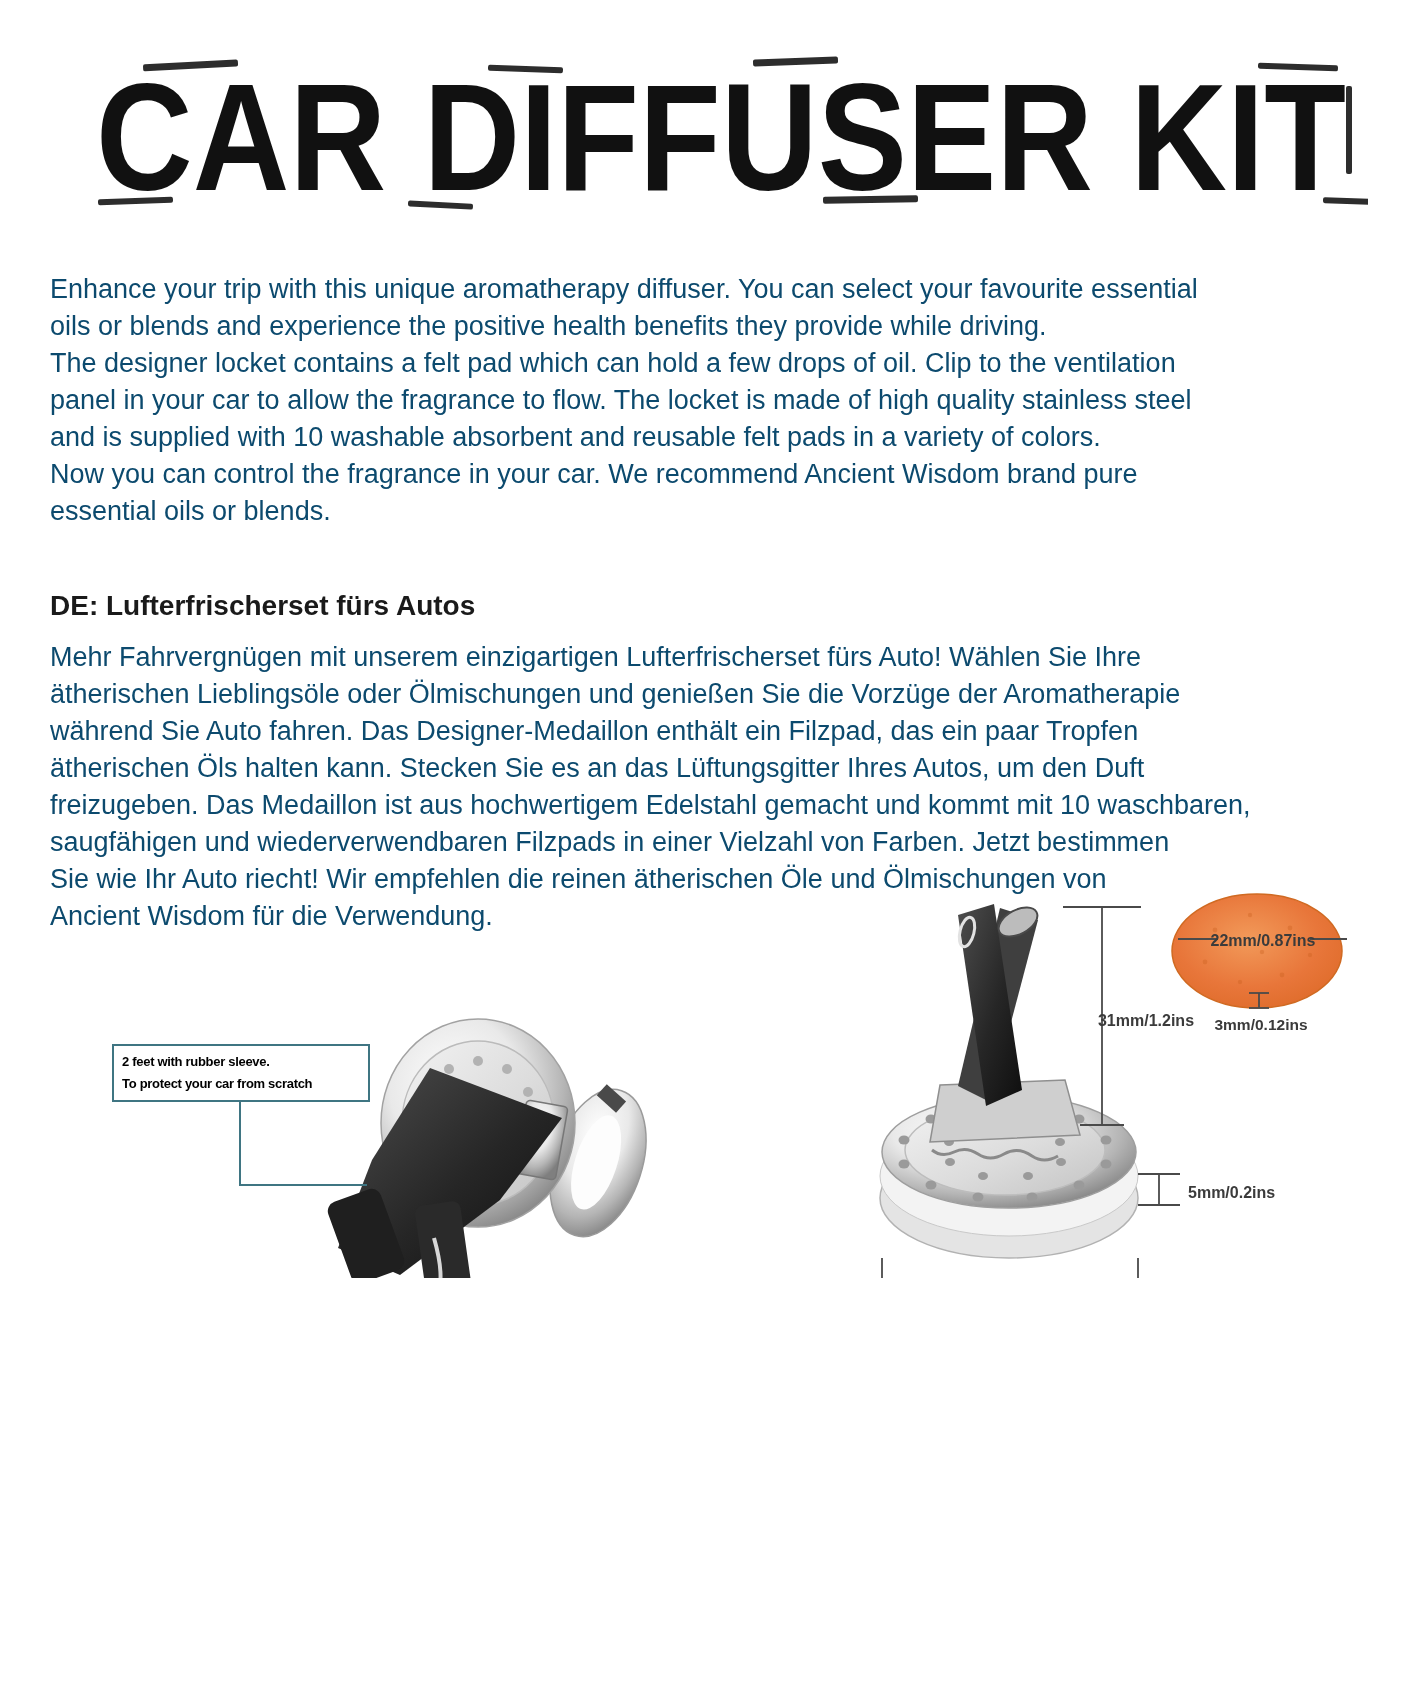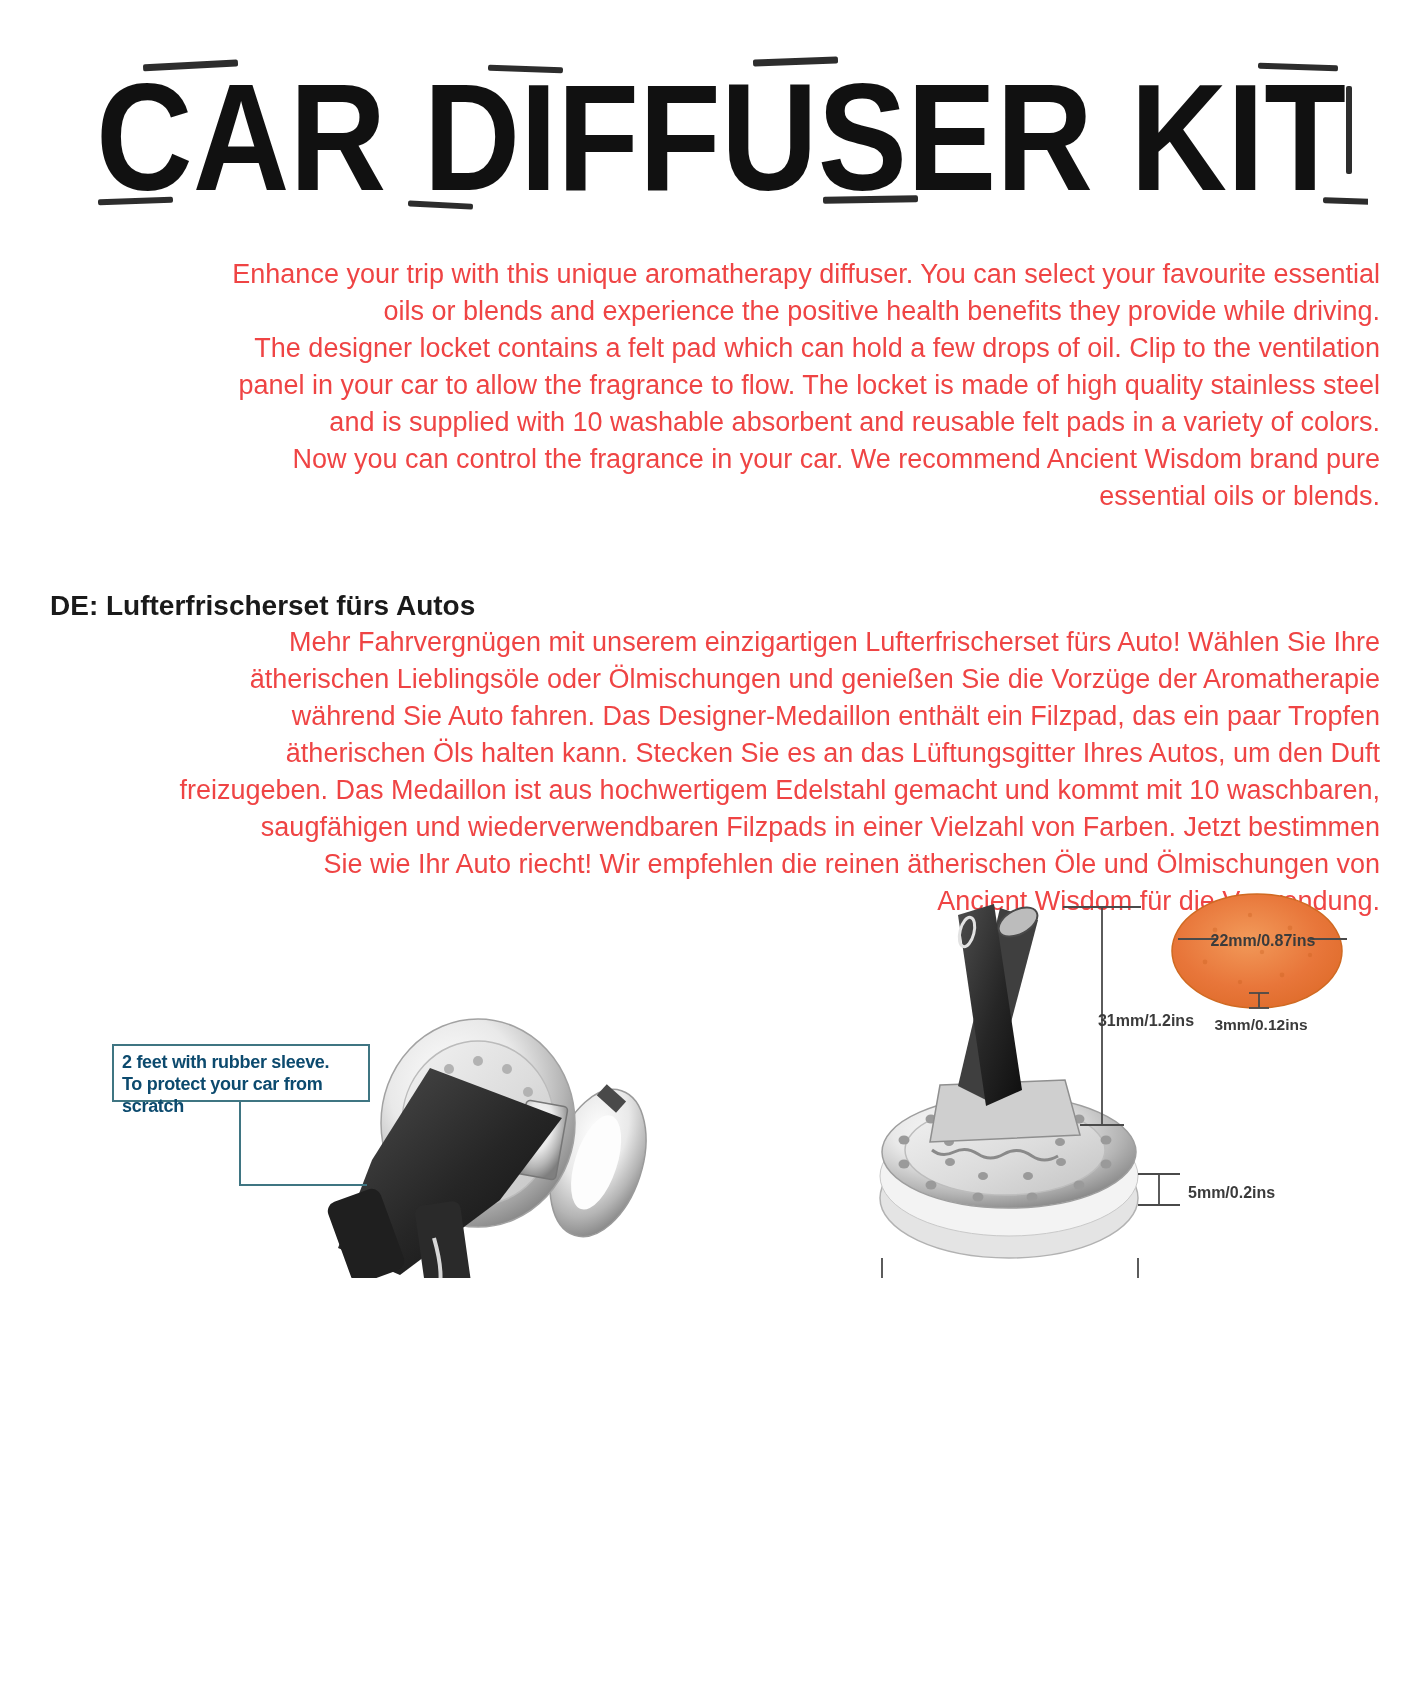--- a/index.html
+++ b/index.html
@@ -1,24 +1,24 @@
 <!DOCTYPE html>
 <html><head>
 <meta charset="utf-8">
 <style>
   html,body{margin:0;padding:0;background:#ffffff;}
   .page{position:relative;width:1416px;height:1278px;background:#ffffff;overflow:hidden;
         font-family:"Liberation Sans", sans-serif;color:#202020;}
   .abs{position:absolute;}
   
   .sec-heading{font-size:28px;font-weight:bold;color:#1a1a1a;line-height:36px;}
-  .sec-body{font-size:27px;line-height:37px;color:#ef4444;white-space:pre-line;margin-top:0;text-align:right;}
+  .sec-body{font-size:27px;line-height:37px;color:#0c4a6e;white-space:pre-line;margin-top:15px;}
   
-  .callout{position:absolute;background:#ffffff;border:2px solid #3f7582;color:#0c4a6e;
-           font-weight:bold;font-size:18px;line-height:22px;letter-spacing:-0.3px;
+  .callout{position:absolute;background:#ffffff;border:2px solid #3f7582;color:#000000;
+           font-weight:bold;font-size:13px;line-height:22px;letter-spacing:-0.3px;
            white-space:pre-line;box-sizing:border-box;}
   .callout.left{padding:5px 8px;text-align:left;}
   .callout.center{padding:5px 2px;text-align:center;}
   .conn{position:absolute;background:#3f7582;}
   .bottom-strip{position:absolute;left:0;top:1689px;width:1416px;height:9px;background:#2b2b2b;}
   .photo{position:absolute;left:688px;top:1368px;width:728px;height:322px;
          background:linear-gradient(180deg,#f8f8f8 0%,#f1f1f1 60%,#e9e9e9 100%);overflow:hidden;}
   svg{display:block;}
   .measure-label{font-family:"Liberation Sans", sans-serif;font-weight:bold;fill:#3b3b3b;}
 </style>

